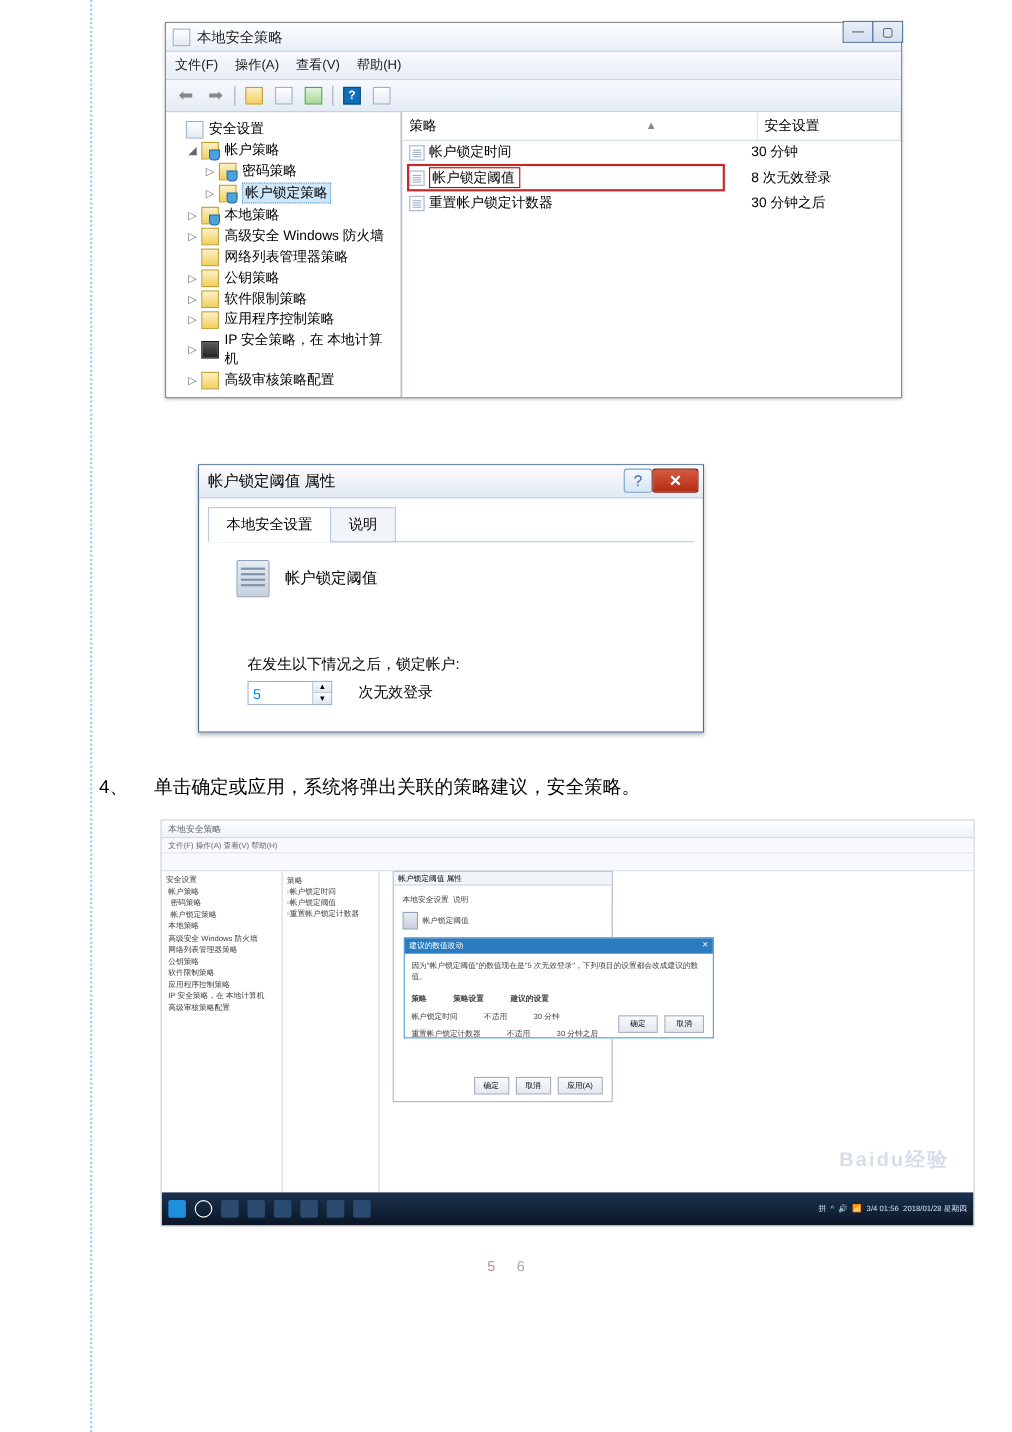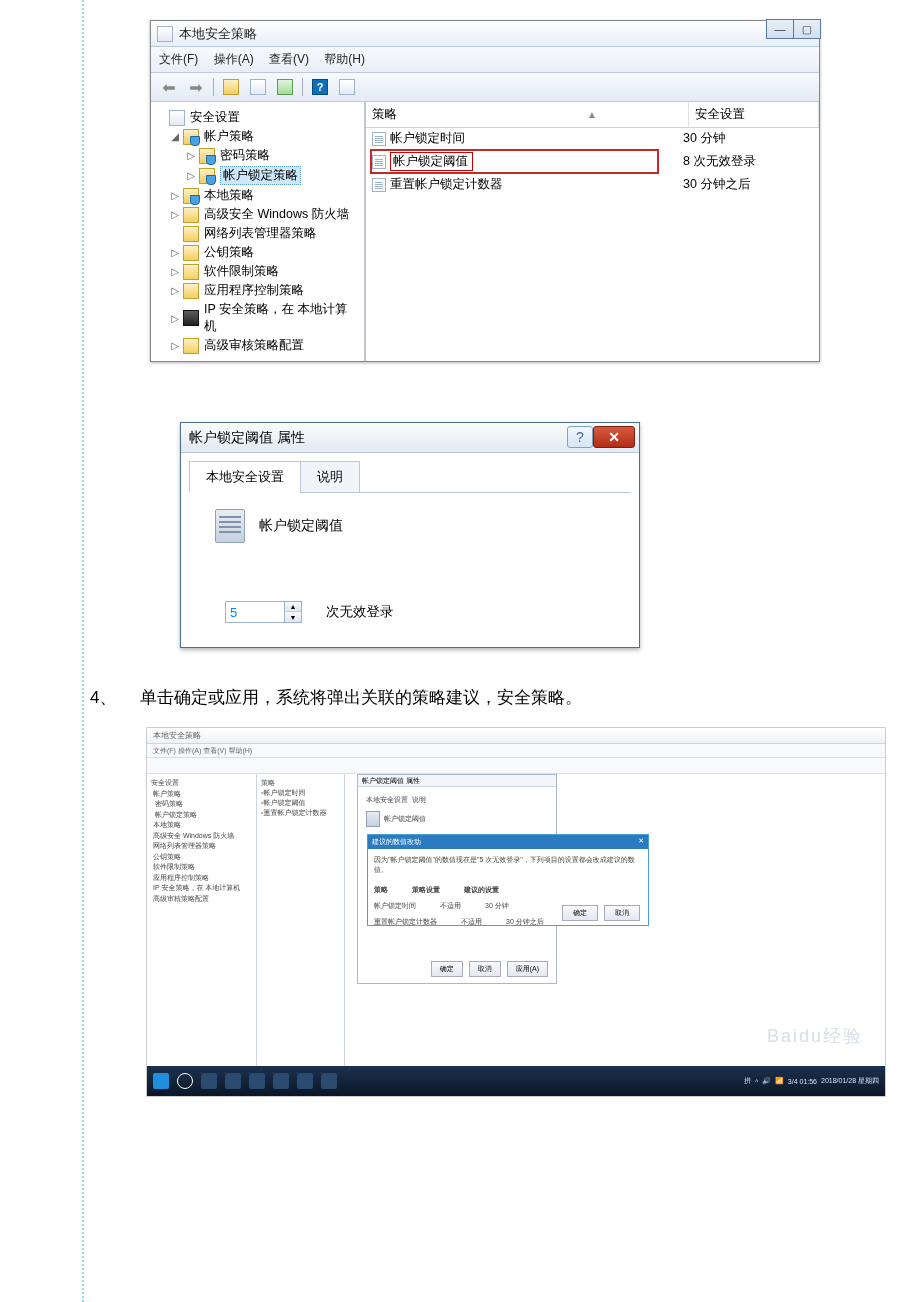--- a/index.html
+++ b/index.html
@@ -100,21 +100,21 @@
     .shot3 .sdlg .sdbody { padding:8px; font-size:7px; color:#444; }
     .shot3 .sdlg .sdicon { display:inline-block; width:14px; height:16px; background:linear-gradient(#e8ecf2,#c6d0de); border:1px solid #8ea2b9; margin-right:4px; vertical-align:middle; }
     .shot3 .sdlg .sbtns { position:absolute; bottom:6px; right:8px; display:flex; gap:6px; }
     .shot3 .sdlg .sbtn { font-size:7px; padding:2px 8px; border:1px solid #aab; background:linear-gradient(#f8f9fb,#e3e8f0); }
     .shot3 .sinner { position:absolute; left:220px; top:60px; width:282px; height:92px; background:#fff; border:1px solid #4a9ed8; }
     .shot3 .sinner .sititle { background:#2b7bc0; color:#fff; font-size:7px; padding:2px 4px; display:flex; justify-content:space-between; }
     .shot3 .sinner .sibody { padding:6px; font-size:7px; color:#444; }
     .shot3 .sinner .sirow { display:flex; gap:24px; margin-top:6px; }
     .shot3 .sinner .sibtns { position:absolute; bottom:4px; right:8px; display:flex; gap:6px; }
     .shot3 .sinner .sbtn { font-size:7px; padding:2px 10px; border:1px solid #aab; background:linear-gradient(#f8f9fb,#e3e8f0); }
-    .shot3 .watermark { position:absolute; right:22px; bottom:48px; font-size:18px; color:#d7dee8; font-weight:normal; letter-spacing:2px; }
+    .shot3 .watermark { position:absolute; right:22px; bottom:48px; font-size:18px; color:#d7dee8; font-weight:bold; letter-spacing:2px; }
     .shot3 .taskbar { position:absolute; left:0; right:0; bottom:0; height:30px; background:linear-gradient(#1c314e,#0b1626); display:flex; align-items:center; padding:0 6px; gap:8px; }
     .shot3 .taskbar .tb { width:16px; height:16px; background:#2b4a70; border-radius:2px; }
     .shot3 .taskbar .tbwin { background:#1f8edd; }
     .shot3 .taskbar .tbo { background:transparent; border:1.5px solid #fff; border-radius:50%; }
     .shot3 .taskbar .tray { margin-left:auto; font-size:7px; color:#cfe2f7; display:flex; gap:4px; align-items:center; }
     
     
     .pagerow { text-align:center; margin-top:28px; font-size:13px; color:#9aa; }
     .pagerow .n { margin:0 8px; }
     .pagerow .n.cur { color:#c88; }
@@ -276,20 +276,21 @@
       <div class="tabs">
         <div class="tab active">本地安全设置</div>
         <div class="tab">说明</div>
       </div>
       <div class="tabbody">
         <div class="dlgrow1">
           <div class="bigicon"></div>
           <div class="lbl">帐户锁定阈值</div>
         </div>
         <div class="dlgrow2">
+          <div>在发生以下情况之后，锁定帐户:</div>
           <div class="spinner">
             <input type="text" value="5" style="">
             <div class="spinbtns">
               <div>▲</div>
               <div>▼</div>
             </div>
             <span class="suf">次无效登录</span>
           </div>
         </div>
       </div>
@@ -383,14 +384,18 @@
         <span>拼</span>
           <span>^</span>
           <span>🔊</span>
           <span>📶</span>
         <span>3/4 01:56</span>
         <span>2018/01/28 星期四</span>
       </div>
     </div>
   </div>
 
+  <div class="pagerow">
+    <span class="n cur">5</span>
+    <span class="n">6</span>
+  </div>
 
 </div>
 
 </body></html>

